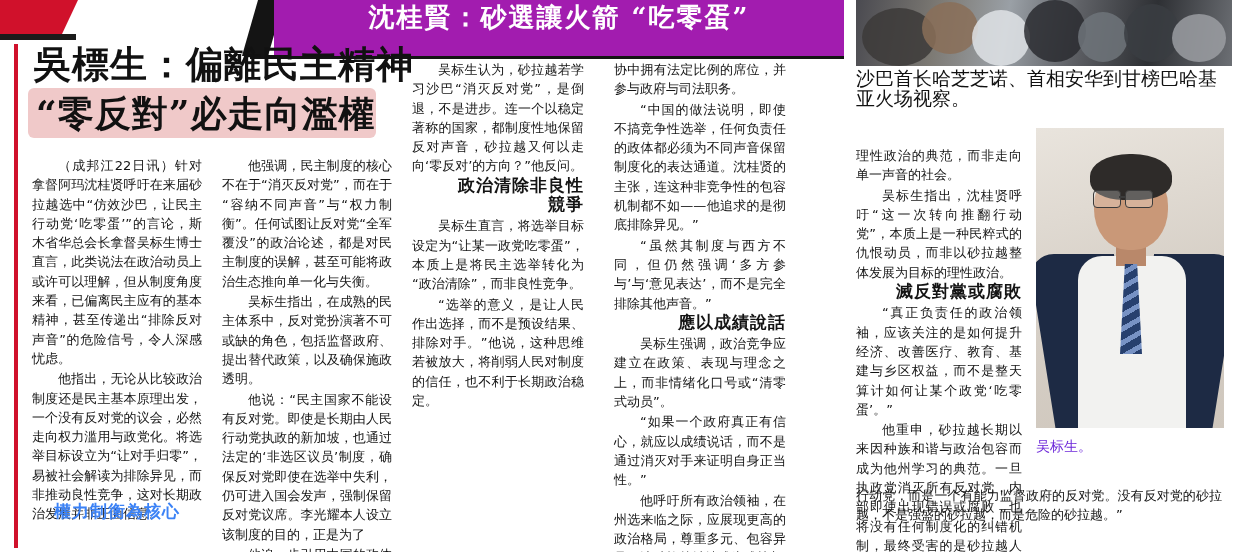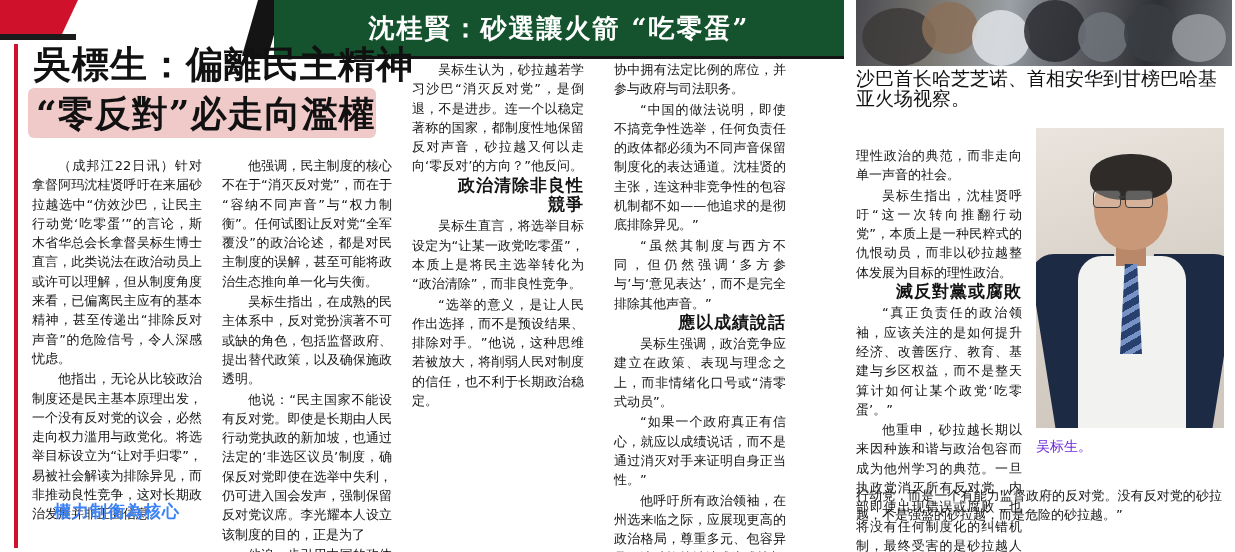--- a/index.html
+++ b/index.html
@@ -55,24 +55,23 @@
     background: #d0112b;
   }
 
   
   .banner {
     position: absolute;
     left: 274px;
     top: 0;
     width: 570px;
     height: 56px;
-    background: #14532d;
+    background: #a21caf;
     color: #ffffff;
     display: flex;
-    align-items: center;
     justify-content: center;
     letter-spacing: 2px;
   }
   .banner-text {
     font-size: 26px;
     font-weight: bold;
     font-family: "DejaVu Serif", "Liberation Serif", serif;
   }
   .banner-edge {
     position: absolute;

